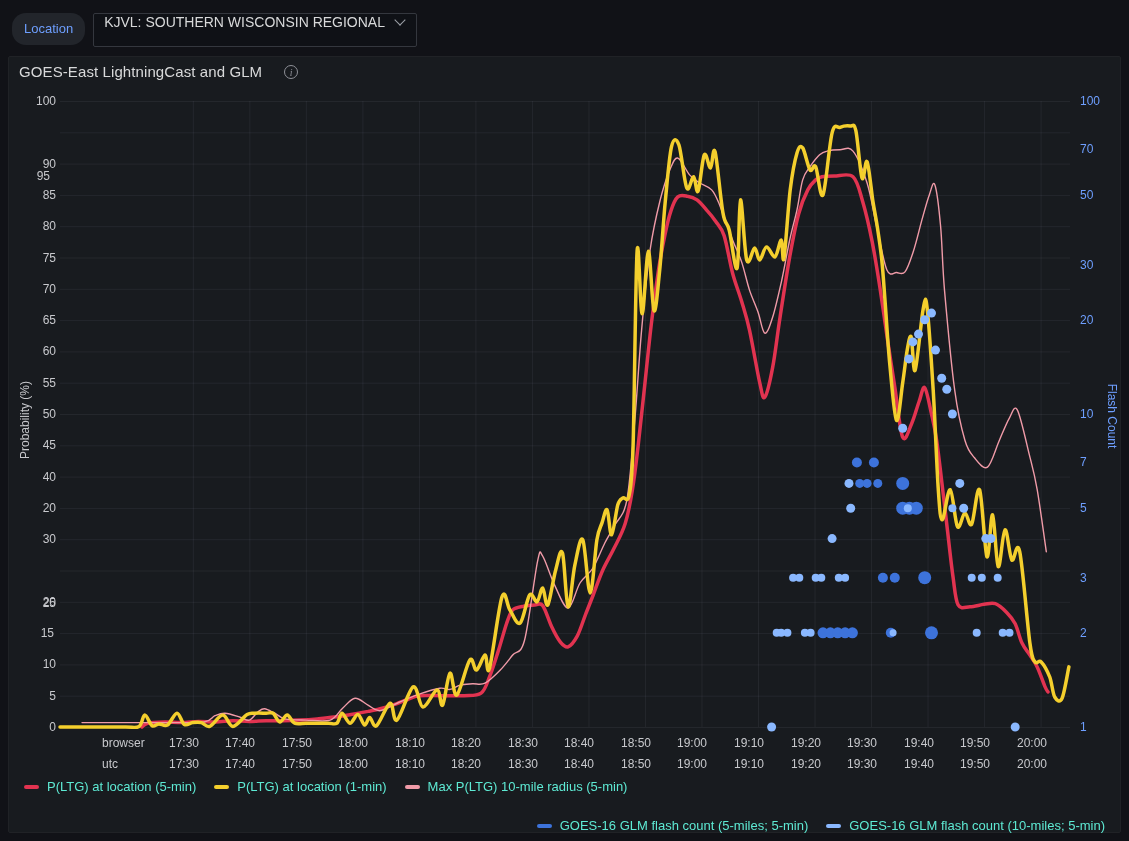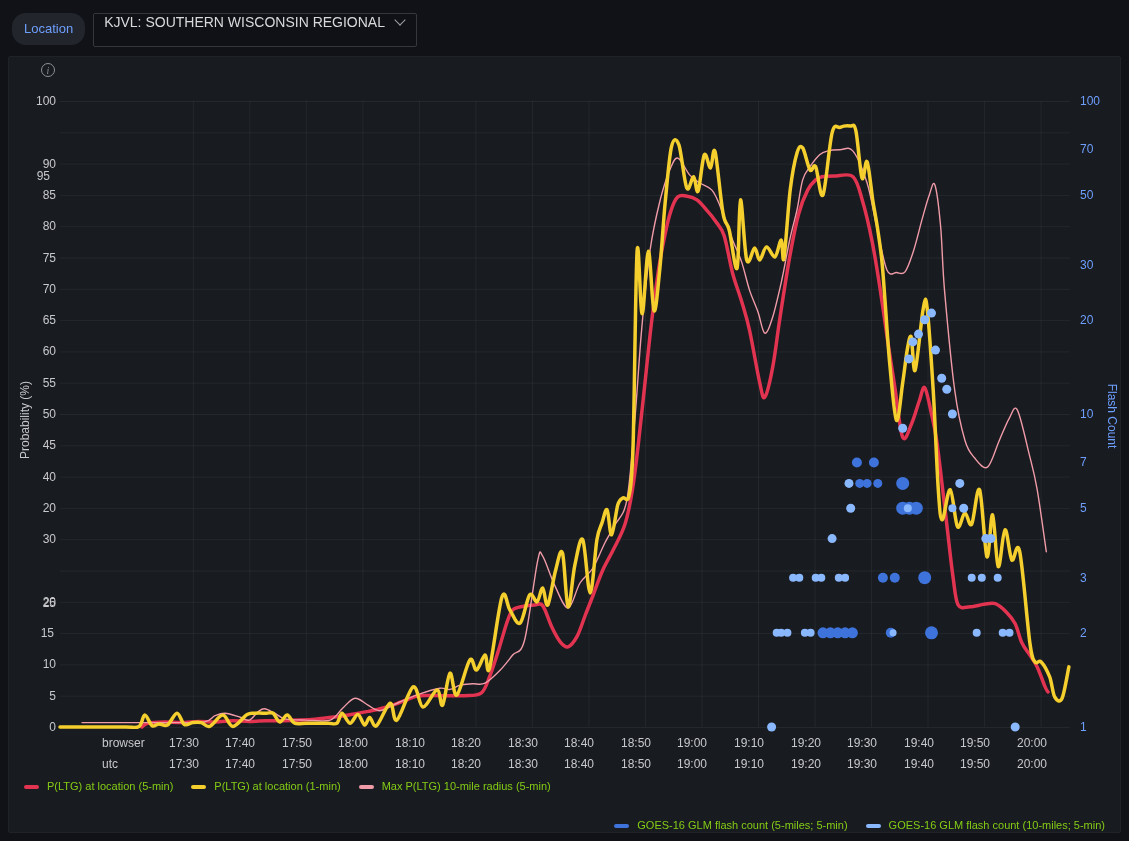--- a/index.html
+++ b/index.html
@@ -48,37 +48,38 @@
   .row-caption{position:absolute;font-size:12px;color:#C8C9CD;z-index:3;padding-left:45px;}
   .axis-title{position:absolute;font-size:12px;z-index:3;white-space:nowrap;}
   #yleft-title{color:#C8C9CD;transform:translate(-50%,-50%) rotate(-90deg);}
   #yright-title{color:#6E9FFF;transform:translate(-50%,-50%) rotate(90deg);}
   
   .legend{position:absolute;display:flex;align-items:center;gap:18px;z-index:3;}
   #legend-row1{left:24px;top:779px;}
   #legend-row2{right:24px;top:818px;justify-content:flex-end;}
   .legend-item{display:flex;align-items:center;cursor:pointer;}
   .legend-swatch{width:15px;height:4px;border-radius:2px;margin-right:8px;}
-  .legend-text{color:#84cc16;font-size:11px;line-height:15px;}
+  .legend-text{color:#5eead4;font-size:13px;line-height:15px;}
 </style>
 </head>
 <body>
 
 <div class="topbar">
   <div class="var-group">
     <div class="var-label">Location</div>
     <div class="var-select">
       <span>KJVL: SOUTHERN WISCONSIN REGIONAL</span>
       <span class="chev"></span>
     </div>
   </div>
 </div>
 
 <div class="panel">
   <div class="panel-title-row">
+    <div class="panel-title">GOES-East LightningCast and GLM</div>
     <div class="info-icon">i</div>
   </div>
 </div>
 
 <svg class="chart" id="chart-svg" width="1129" height="841" viewBox="0 0 1129 841">
     <g stroke="rgba(204,204,220,0.07)" stroke-width="1">
       <line x1="60" x2="1070" y1="727.5" y2="727.5"></line>
       <line x1="60" x2="1070" y1="696.2" y2="696.2"></line>
       <line x1="60" x2="1070" y1="664.9" y2="664.9"></line>
       <line x1="60" x2="1070" y1="633.6" y2="633.6"></line>

